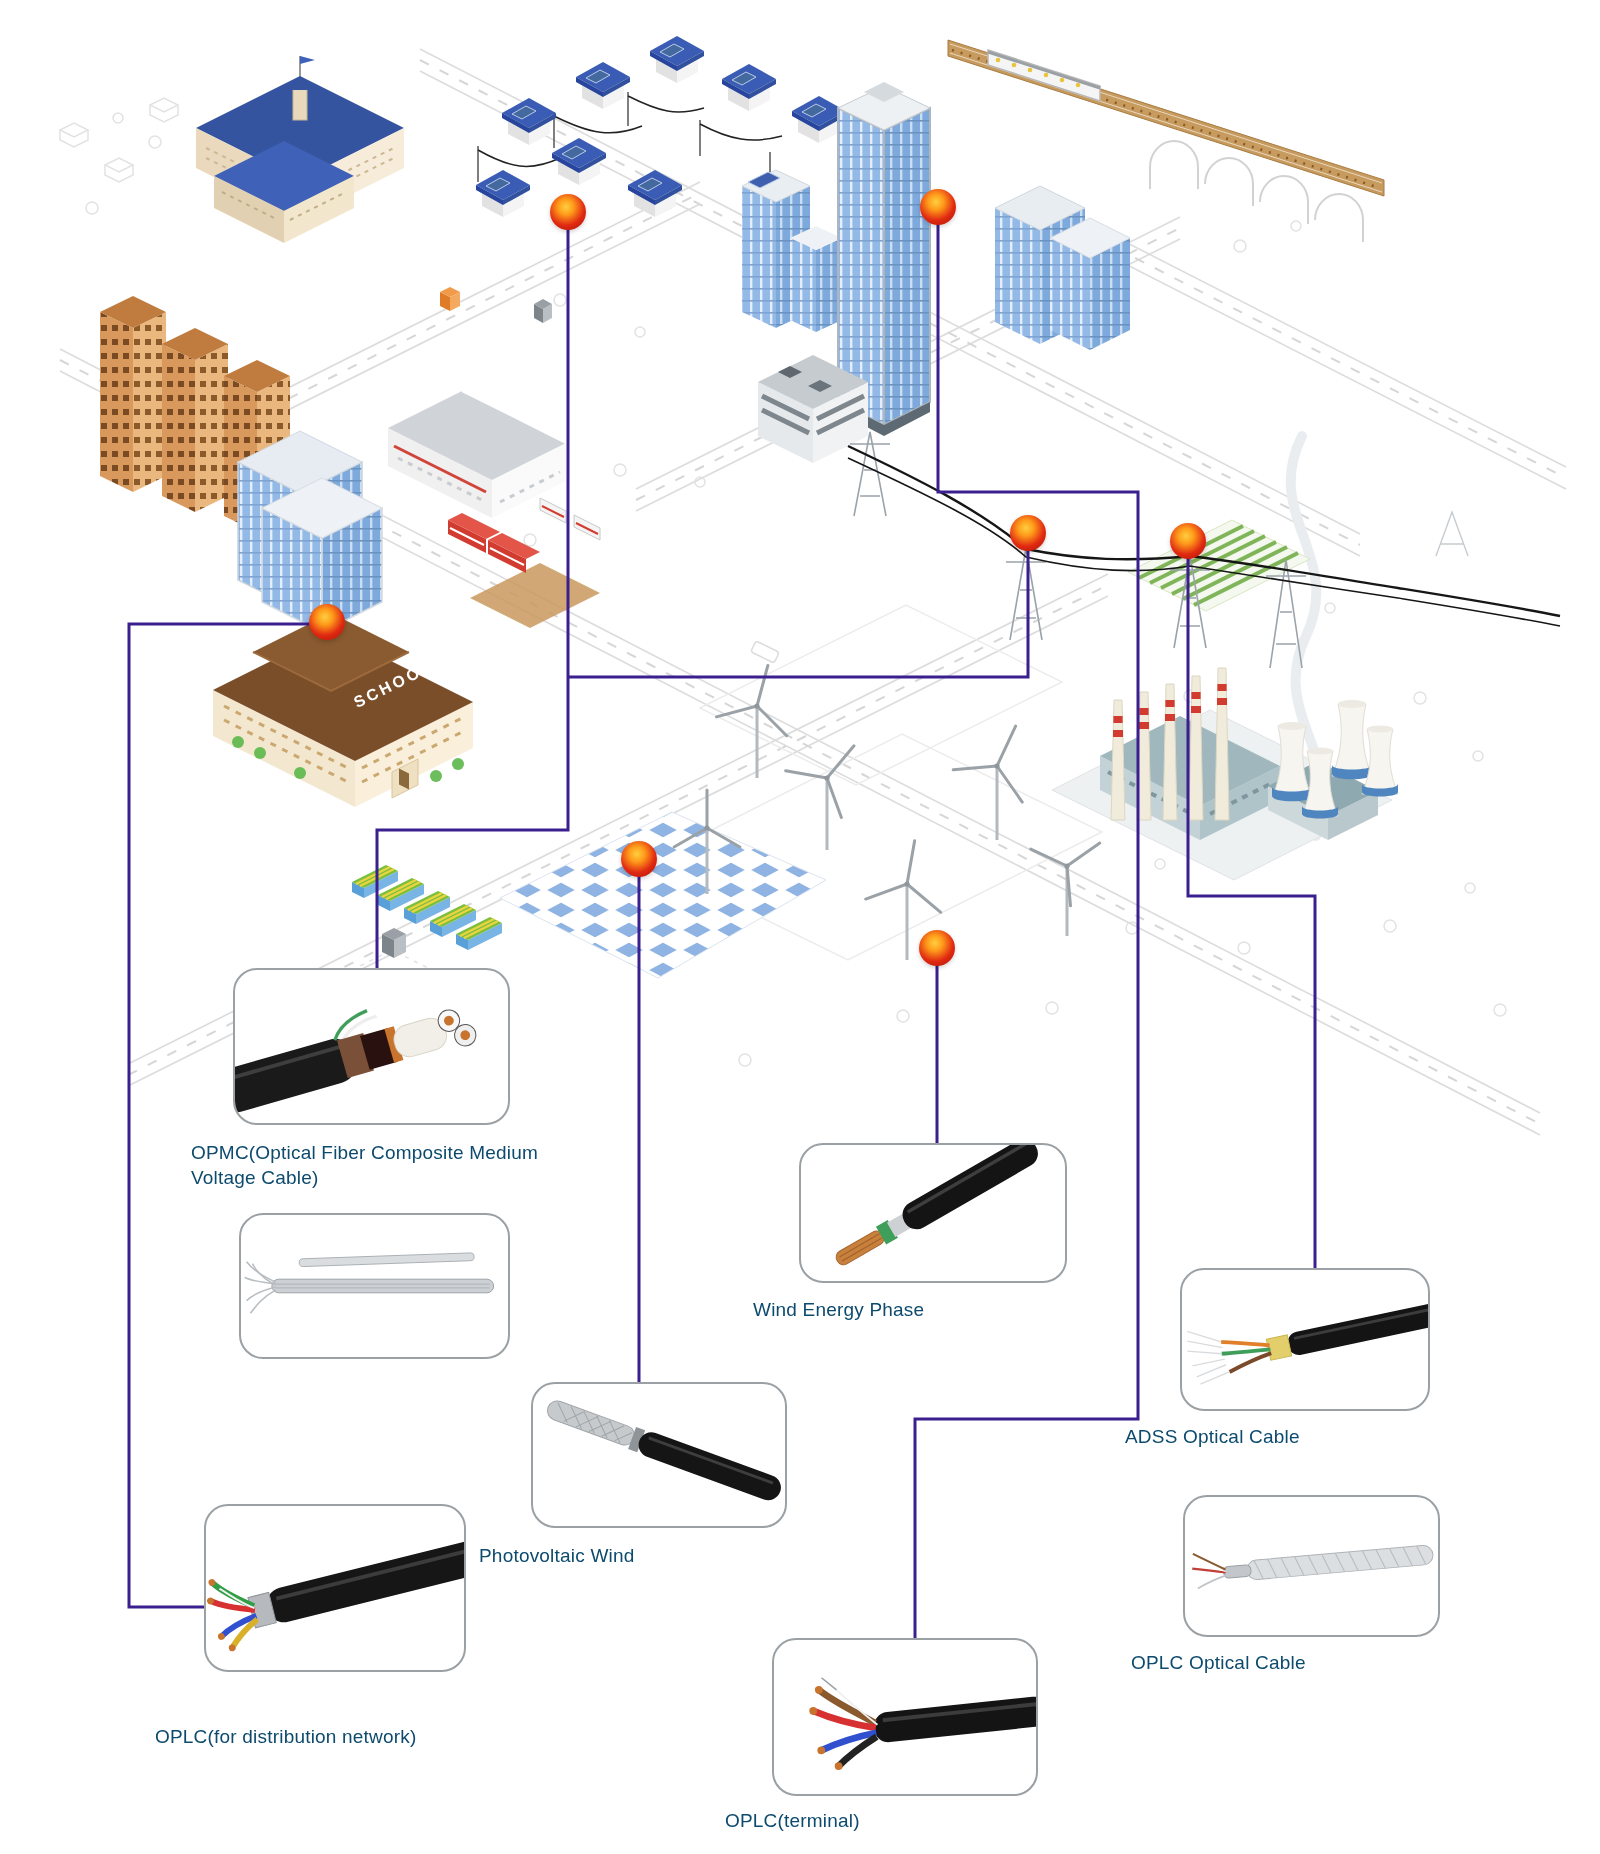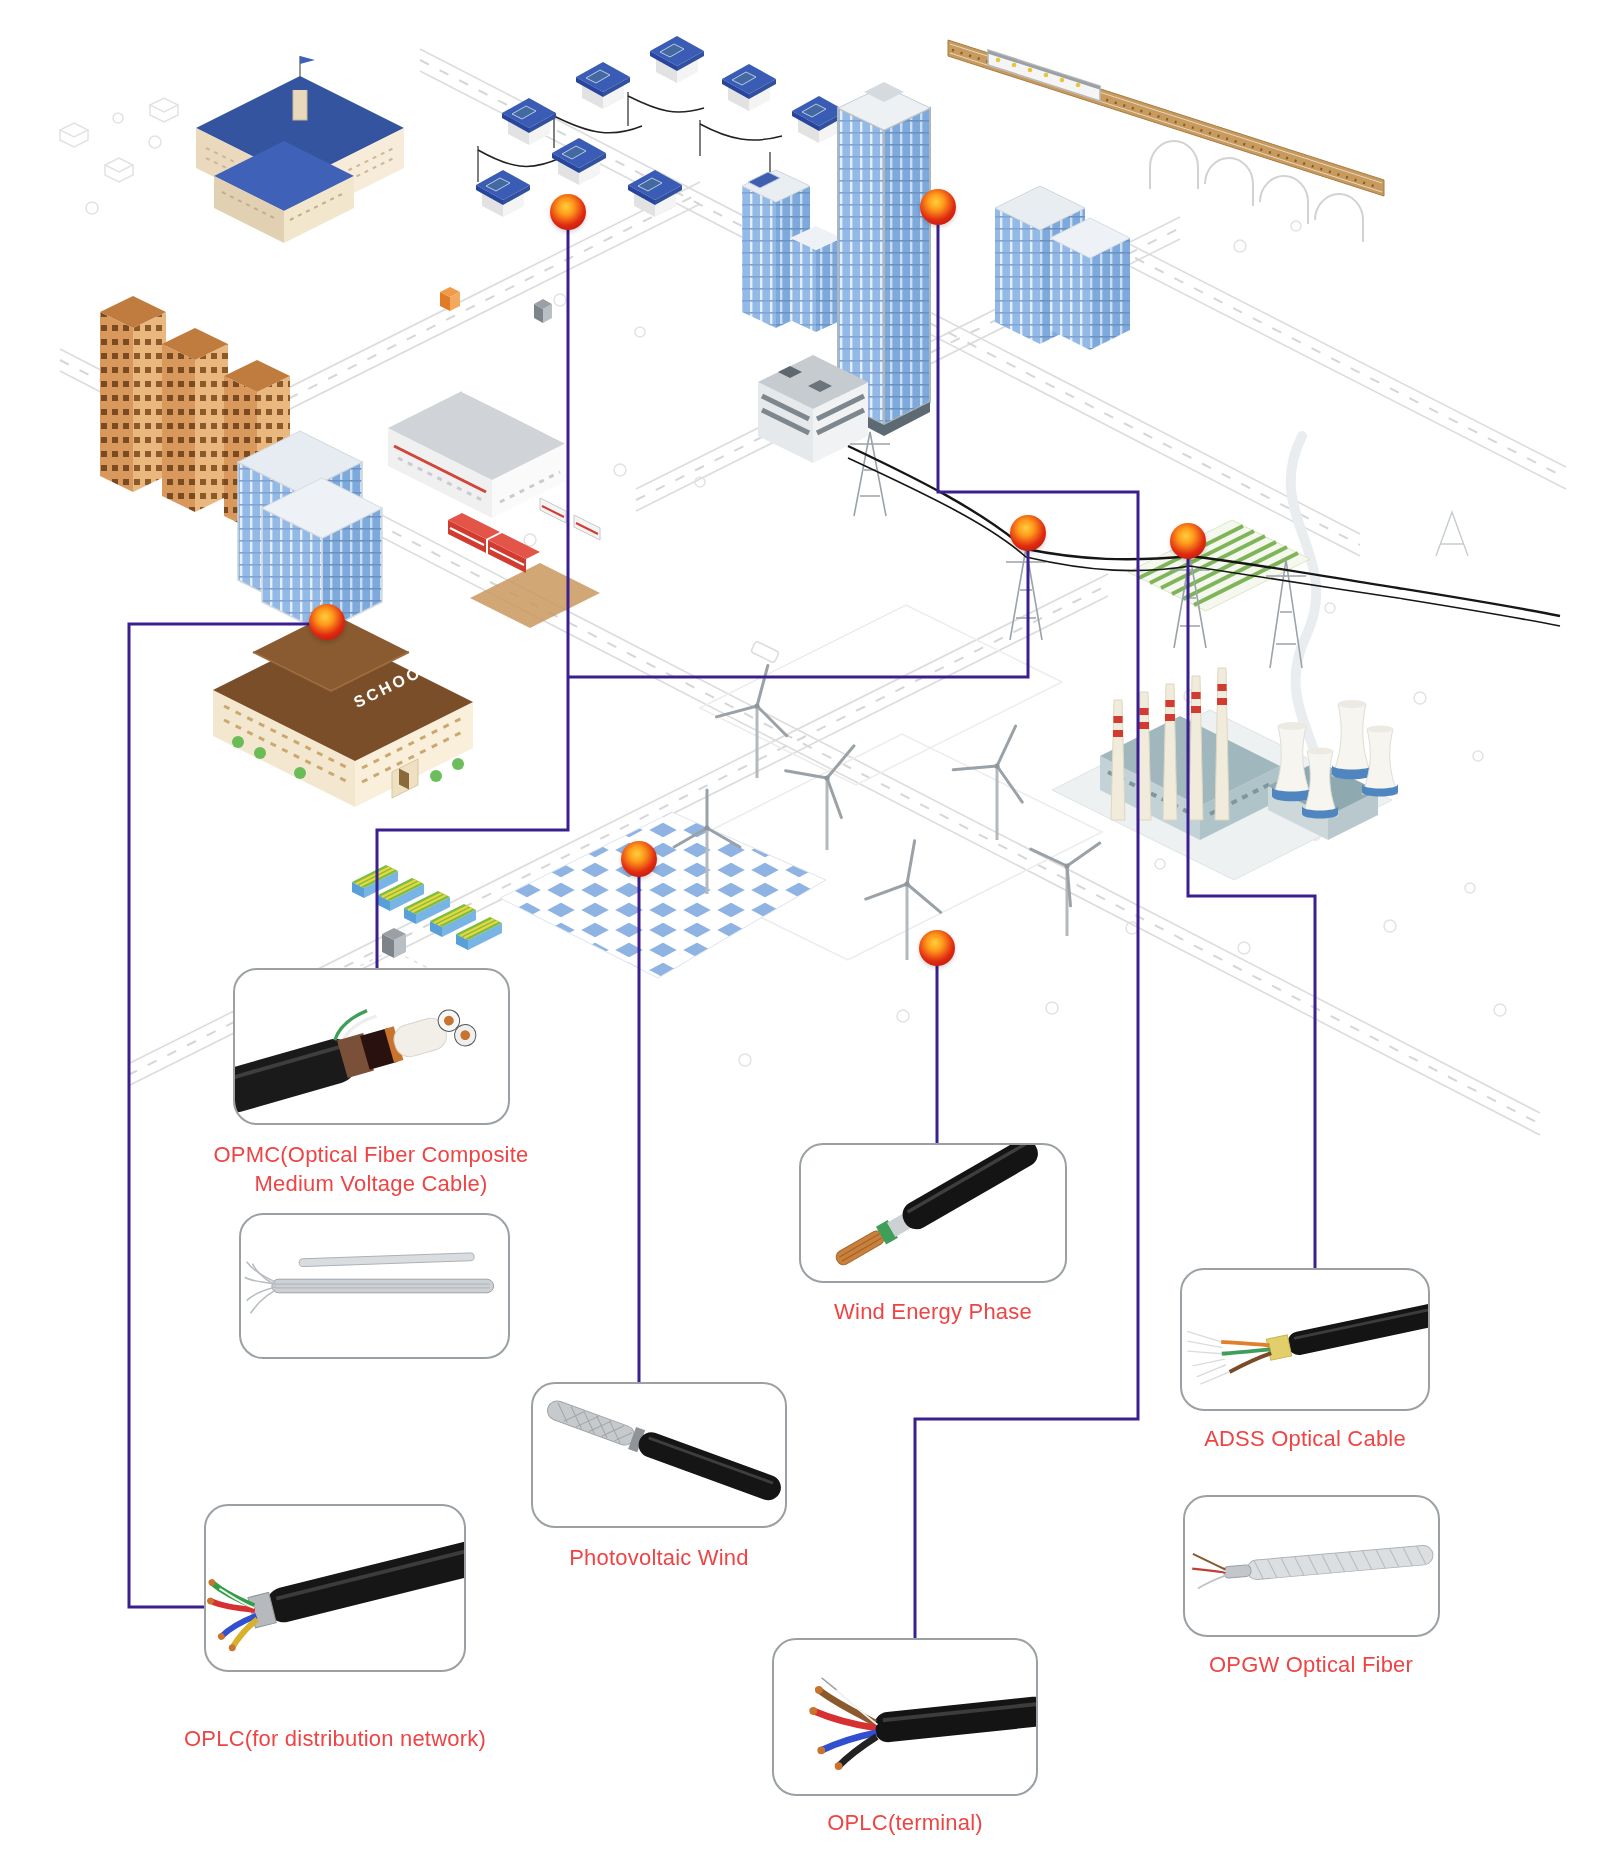--- a/index.html
+++ b/index.html
@@ -2,21 +2,21 @@
 <html style="--connector: #3b1f8f; --marker_red: #e02a12; --marker_core: #ffcf3f; --box_border: #9aa0a4;"><head>
 <meta charset="utf-8">
 <style>
   html,body{margin:0;padding:0;background:#fff;}
   body{width:1600px;height:1854px;position:relative;font-family:"Liberation Sans",sans-serif;overflow:hidden;}
   .canvas{position:absolute;inset:0;}
   svg{display:block;}
   .city,.connectors{position:absolute;left:0;top:0;}
   .callout{position:absolute;background:#fff;border:2px solid var(--box_border,#9aa0a4);border-radius:24px;overflow:hidden;box-sizing:border-box;}
   .callout svg{width:100%;height:100%;}
-  .callout-label{position:absolute;text-align:center;font-size:22px;line-height:1.32;color:#ef4444;letter-spacing:.2px;}
+  .callout-label{position:absolute;font-size:19px;line-height:1.32;color:#0c4a6e;letter-spacing:.2px;}
   .node{position:absolute;width:36px;height:36px;border-radius:50%;transform:translate(-50%,-50%);
         background:radial-gradient(circle at 44% 36%, var(--marker_core,#ffcf3f) 0%, #ff9a1a 26%, var(--marker_red,#e02a12) 60%, #a80f04 100%);
         box-shadow:0 2px 4px rgba(0,0,0,.18);}
 </style>
 </head>
 <body>
 
 <div class="canvas">
 
 <svg class="city" width="1600" height="1854" viewBox="0 0 1600 1854">
@@ -623,21 +623,21 @@
         <path d="M70,60 L78,80 M84,60 L92,80 M98,60 L106,80 M112,60 L120,80 M126,60 L134,80 M140,60 L148,80 M154,60 L162,80 M168,60 L176,80 M182,60 L190,80 M196,60 L204,80 M210,60 L218,80 M224,60 L232,80 M238,60 L246,80"></path>
       </g>
       <rect x="38" y="64" width="28" height="12" rx="5" fill="#c3c7cb" stroke="#9aa0a4"></rect>
       <path d="M40,67 C28,60 18,54 8,48" stroke="#8a5a2e" stroke-width="2.2" fill="none"></path>
       <path d="M40,70 C26,67 16,65 6,63" stroke="#c04038" stroke-width="2.2" fill="none"></path>
       <path d="M40,73 C28,76 18,80 10,84" stroke="#c0c4c8" stroke-width="1.8" fill="none"></path>
       <path d="M40,69 C26,64 16,58 10,52" stroke="#ffffff" stroke-width="1.2" fill="none"></path>
     </g>
   </svg>
 </div>
-<div class="callout-label" style="left:1131px;top:1650px;width:360px">OPGW Optical Fiber</div>
+<div class="callout-label" style="left:1131px;top:1650px;width:360px">OPLC Optical Cable</div>
 
 <div class="node" style="left:568px;top:212px"></div>
 <div class="node" style="left:938px;top:207px"></div>
 <div class="node" style="left:327px;top:622px"></div>
 <div class="node" style="left:1028px;top:533px"></div>
 <div class="node" style="left:1188px;top:541px"></div>
 <div class="node" style="left:639px;top:859px"></div>
 <div class="node" style="left:937px;top:948px"></div>
 
 </div>

